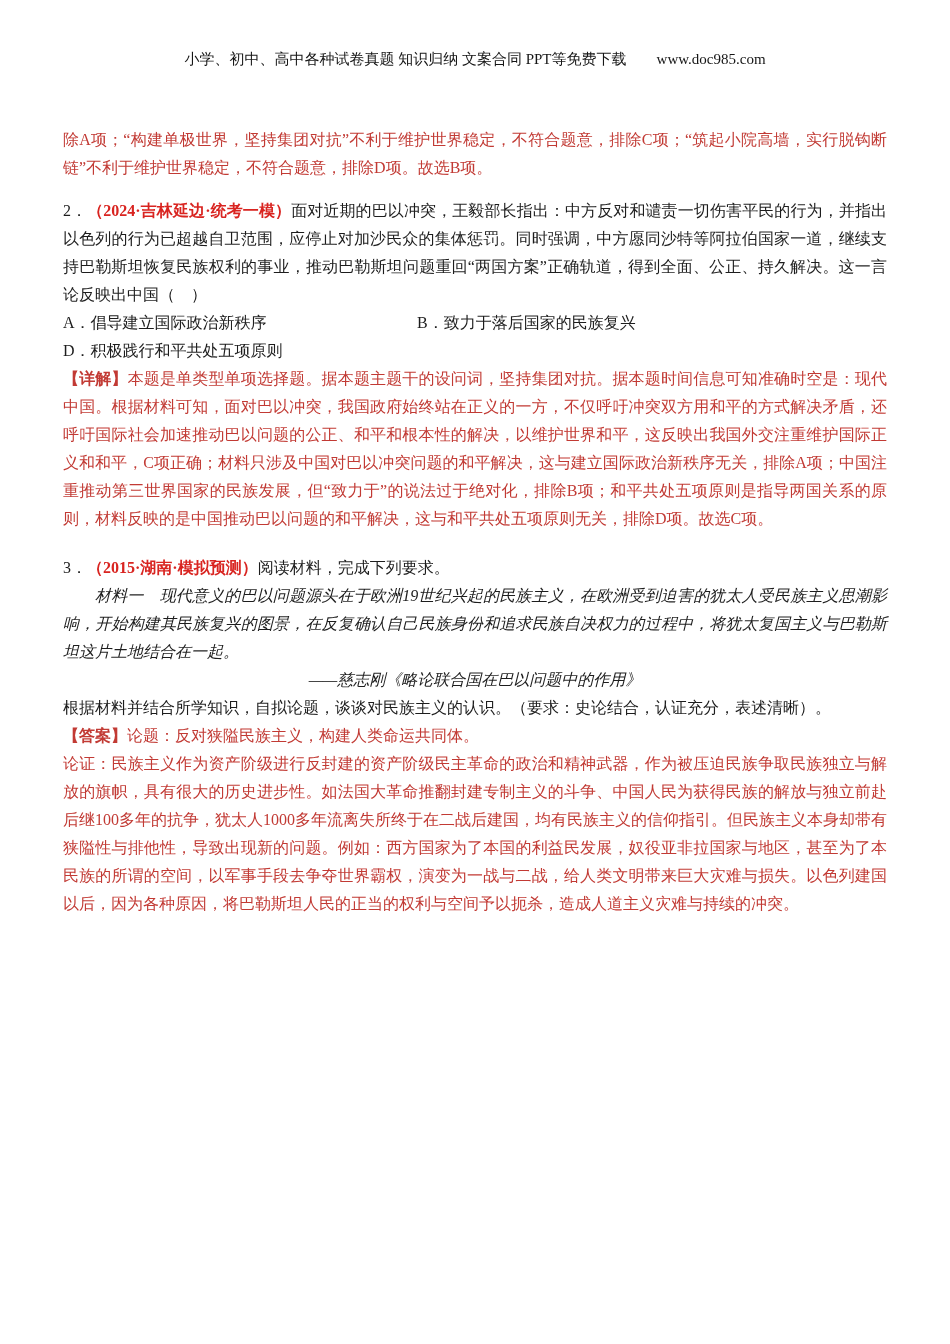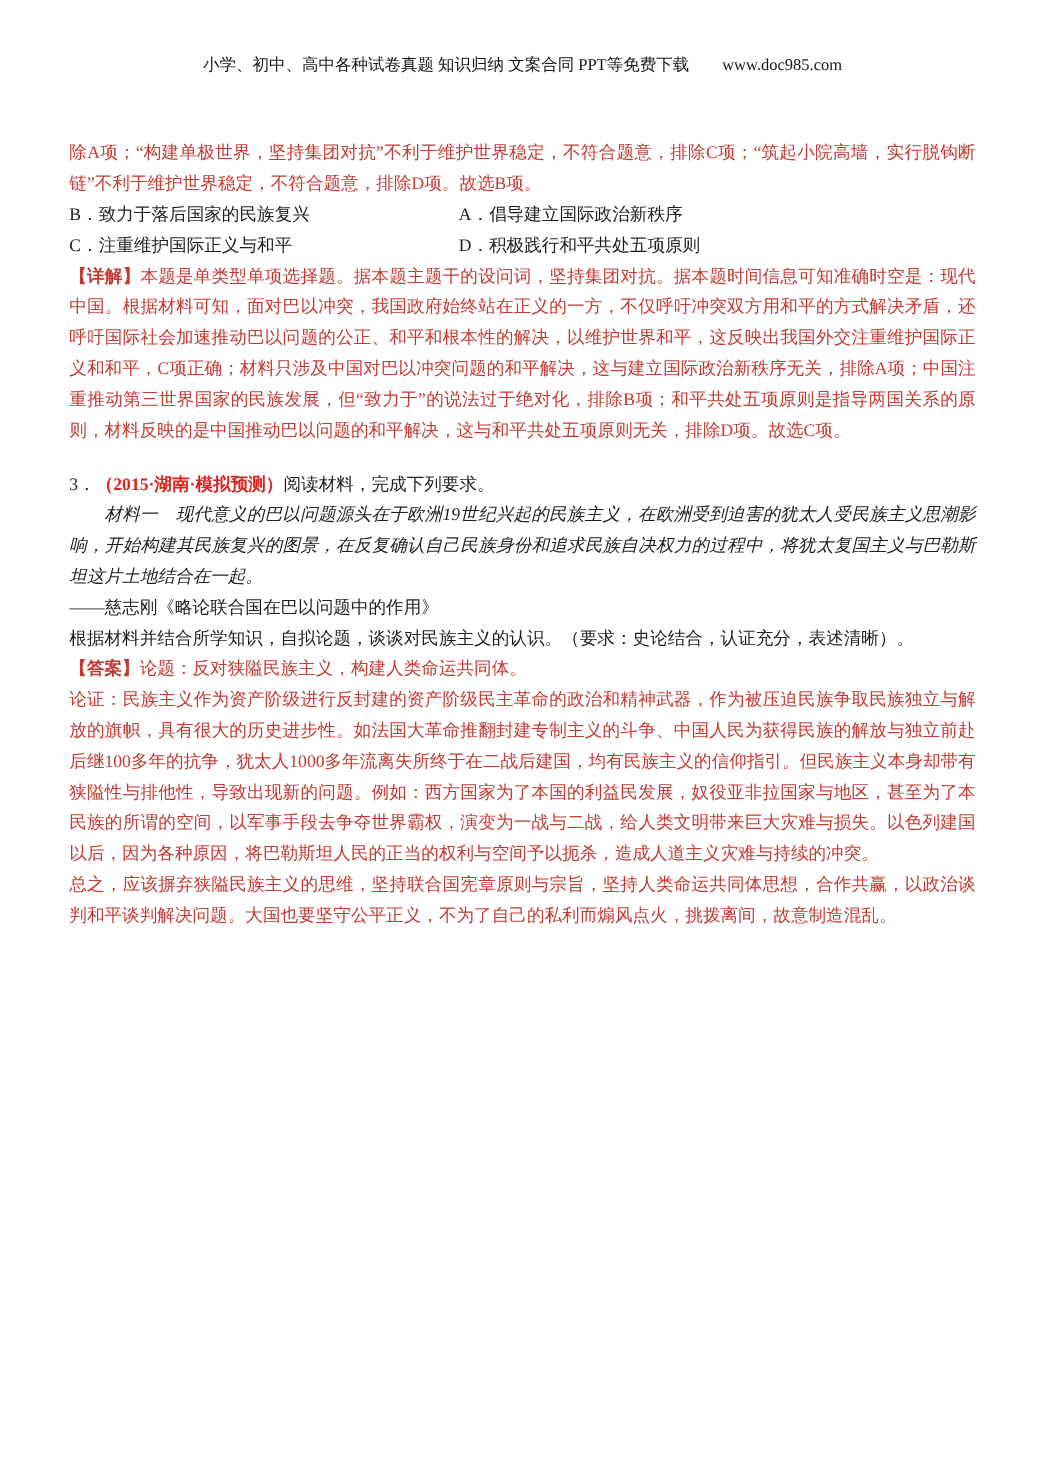--- a/index.html
+++ b/index.html
@@ -33,57 +33,57 @@
   .options-grid {
     display: grid;
     grid-template-columns: 354px 1fr;
     line-height: 28px;
   }
   .material {
     font-style: italic;
     text-indent: 2em;
   }
   .cite {
-    text-align: left;
+    font-style: italic;
+    text-align: center;
   }
 </style>
 </head>
 <body>
 
 <div class="page">
 
   <div class="doc-header">
     <span>小学、初中、高中各种试卷真题 知识归纳 文案合同 PPT等免费下载</span><span class="url">www.doc985.com</span>
   </div>
 
   <main>
 
     <p class="red">除A项；“构建单极世界，坚持集团对抗”不利于维护世界稳定，不符合题意，排除C项；“筑起小院高墙，实行脱钩断链”不利于维护世界稳定，不符合题意，排除D项。故选B项。</p>
 
+    <p class="q-block-2"><span>2．</span><span class="tag">（2024·吉林延边·统考一模）</span><span>面对近期的巴以冲突，王毅部长指出：中方反对和谴责一切伤害平民的行为，并指出以色列的行为已超越自卫范围，应停止对加沙民众的集体惩罚。同时强调，中方愿同沙特等阿拉伯国家一道，继续支持巴勒斯坦恢复民族权利的事业，推动巴勒斯坦问题重回“两国方案”正确轨道，得到全面、公正、持久解决。这一言论反映出中国（　）</span></p>
 
     <div class="options-grid">
+      <div><span>A．</span><span>倡导建立国际政治新秩序</span></div>
       <div><span>B．</span><span>致力于落后国家的民族复兴</span></div>
-      <div><span>A．</span><span>倡导建立国际政治新秩序</span></div>
-      <div><span>C．</span><span>注重维护国际正义与和平</span></div>
       <div><span>D．</span><span>积极践行和平共处五项原则</span></div>
     </div>
 
 
     <p class="red"><span class="bracket-label">【详解】</span><span>本题是单类型单项选择题。据本题主题干的设问词，坚持集团对抗。据本题时间信息可知准确时空是：现代中国。根据材料可知，面对巴以冲突，我国政府始终站在正义的一方，不仅呼吁冲突双方用和平的方式解决矛盾，还呼吁国际社会加速推动巴以问题的公正、和平和根本性的解决，以维护世界和平，这反映出我国外交注重维护国际正义和和平，C项正确；材料只涉及中国对巴以冲突问题的和平解决，这与建立国际政治新秩序无关，排除A项；中国注重推动第三世界国家的民族发展，但“致力于”的说法过于绝对化，排除B项；和平共处五项原则是指导两国关系的原则，材料反映的是中国推动巴以问题的和平解决，这与和平共处五项原则无关，排除D项。故选C项。</span></p>
 
     <p class="q-block-3"><span>3．</span><span class="tag">（2015·湖南·模拟预测）</span><span>阅读材料，完成下列要求。</span></p>
 
     <p class="material">材料一　现代意义的巴以问题源头在于欧洲19世纪兴起的民族主义，在欧洲受到迫害的犹太人受民族主义思潮影响，开始构建其民族复兴的图景，在反复确认自己民族身份和追求民族自决权力的过程中，将犹太复国主义与巴勒斯坦这片土地结合在一起。</p>
 
     <p class="cite">——慈志刚《略论联合国在巴以问题中的作用》</p>
 
 
 
     <p>根据材料并结合所学知识，自拟论题，谈谈对民族主义的认识。（要求：史论结合，认证充分，表述清晰）。</p>
 
     <p class="red"><span class="bracket-label">【答案】</span><span>论题：反对狭隘民族主义，构建人类命运共同体。</span></p>
 
     <p class="red">论证：民族主义作为资产阶级进行反封建的资产阶级民主革命的政治和精神武器，作为被压迫民族争取民族独立与解放的旗帜，具有很大的历史进步性。如法国大革命推翻封建专制主义的斗争、中国人民为获得民族的解放与独立前赴后继100多年的抗争，犹太人1000多年流离失所终于在二战后建国，均有民族主义的信仰指引。但民族主义本身却带有狭隘性与排他性，导致出现新的问题。例如：西方国家为了本国的利益民发展，奴役亚非拉国家与地区，甚至为了本民族的所谓的空间，以军事手段去争夺世界霸权，演变为一战与二战，给人类文明带来巨大灾难与损失。以色列建国以后，因为各种原因，将巴勒斯坦人民的正当的权利与空间予以扼杀，造成人道主义灾难与持续的冲突。</p>
 
-    <p class="red">总之，应该摒弃狭隘民族主义的思维，坚持联合国宪章原则与宗旨，坚持人类命运共同体思想，合作共赢，以政治谈判和平谈判解决问题。大国也要坚守公平正义，不为了自己的私利而煽风点火，挑拨离间，故意制造混乱。</p>
 
   </main>
 </div>
 
 </body></html>

